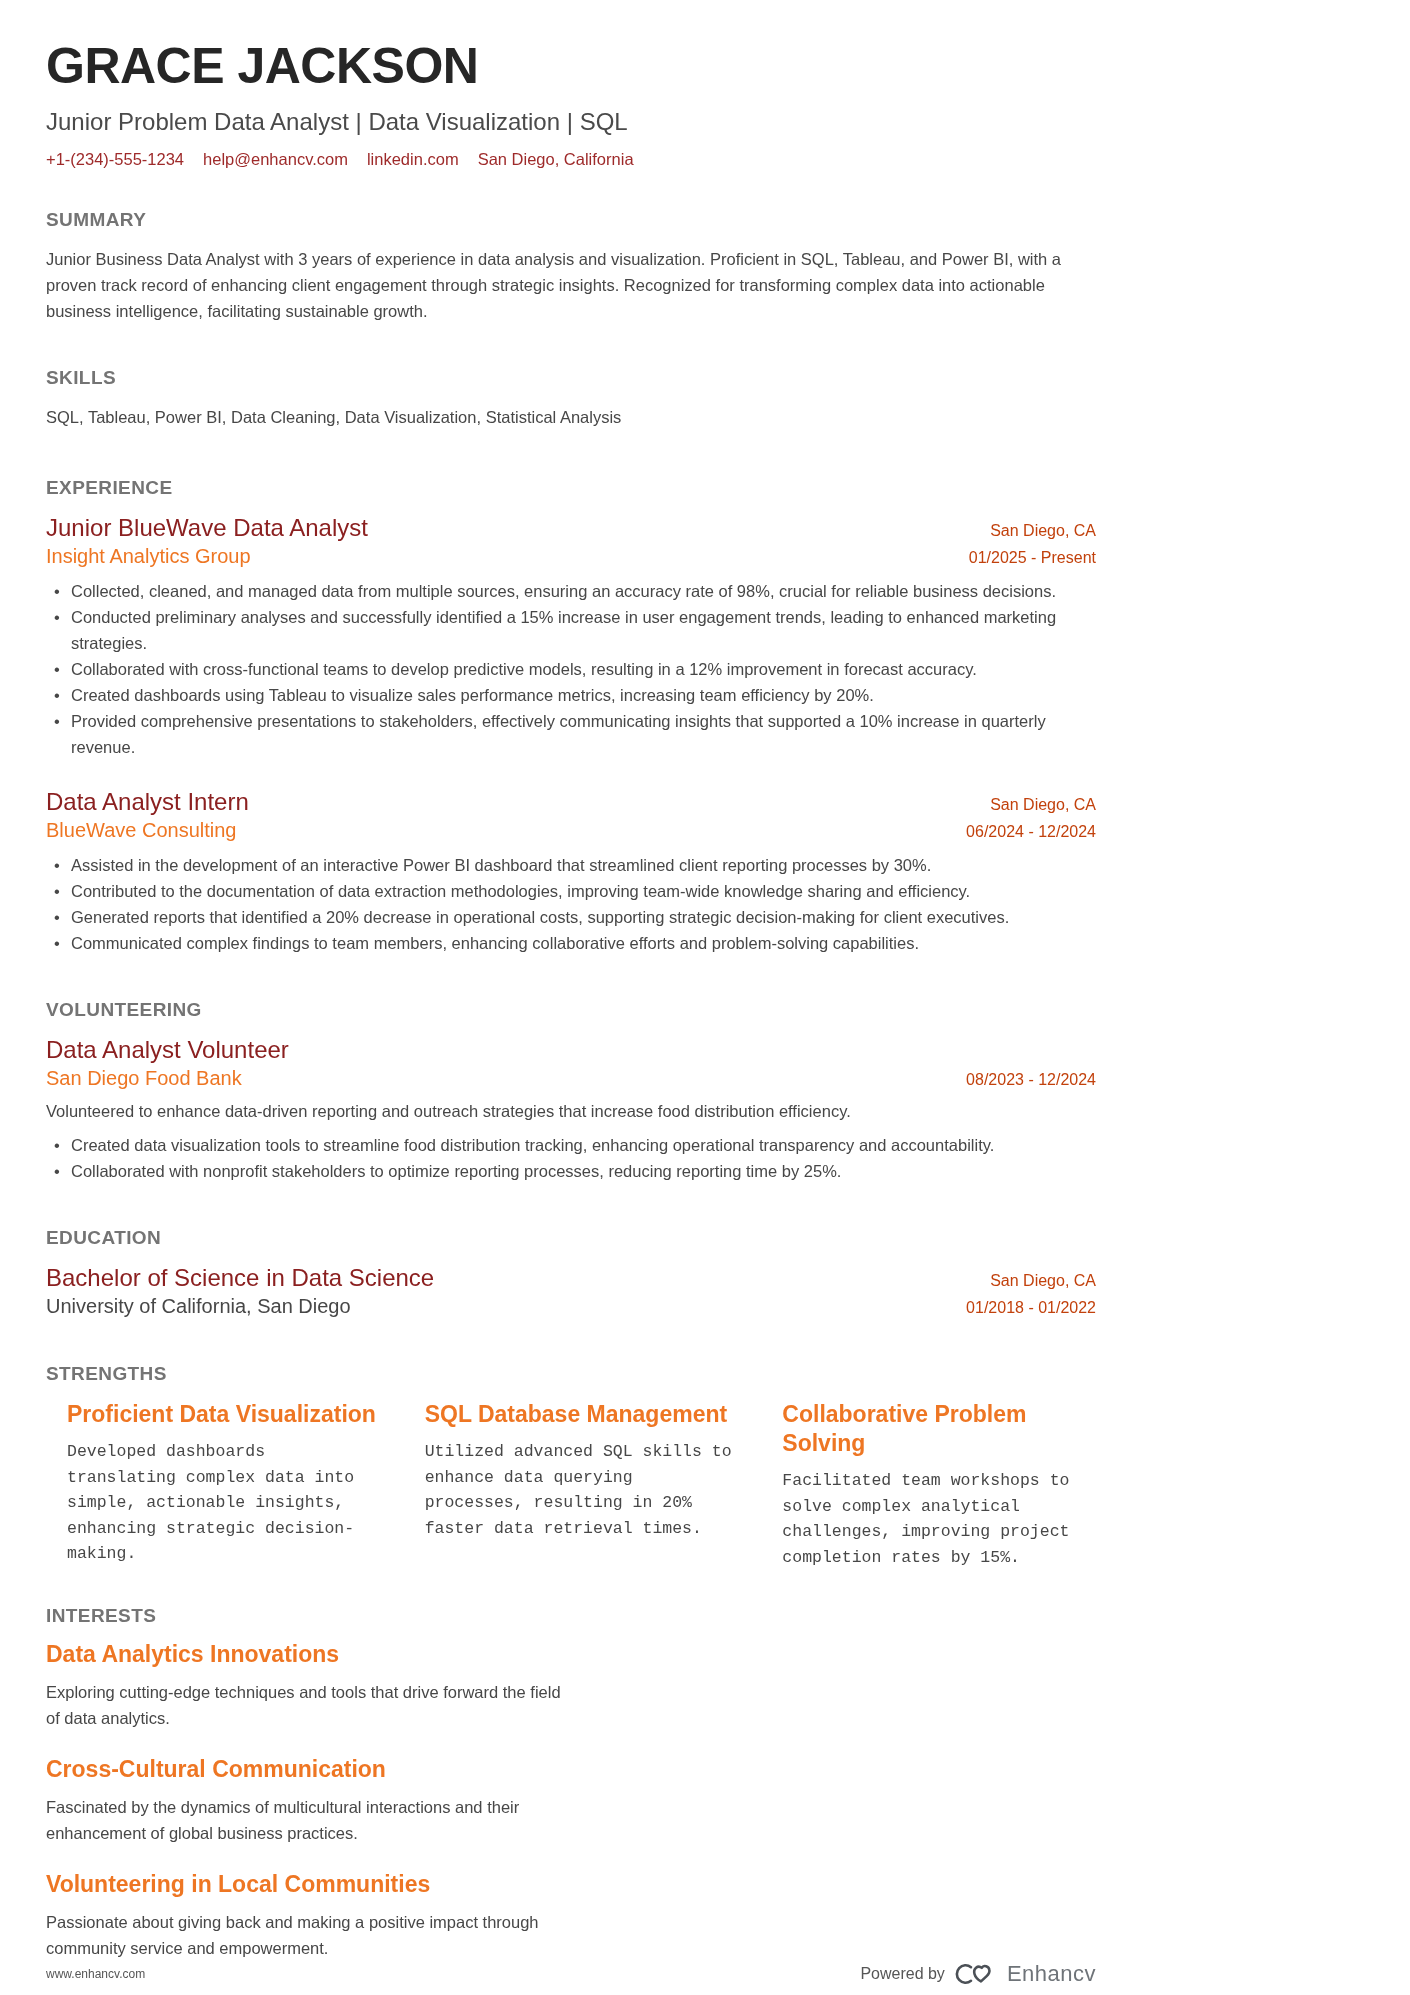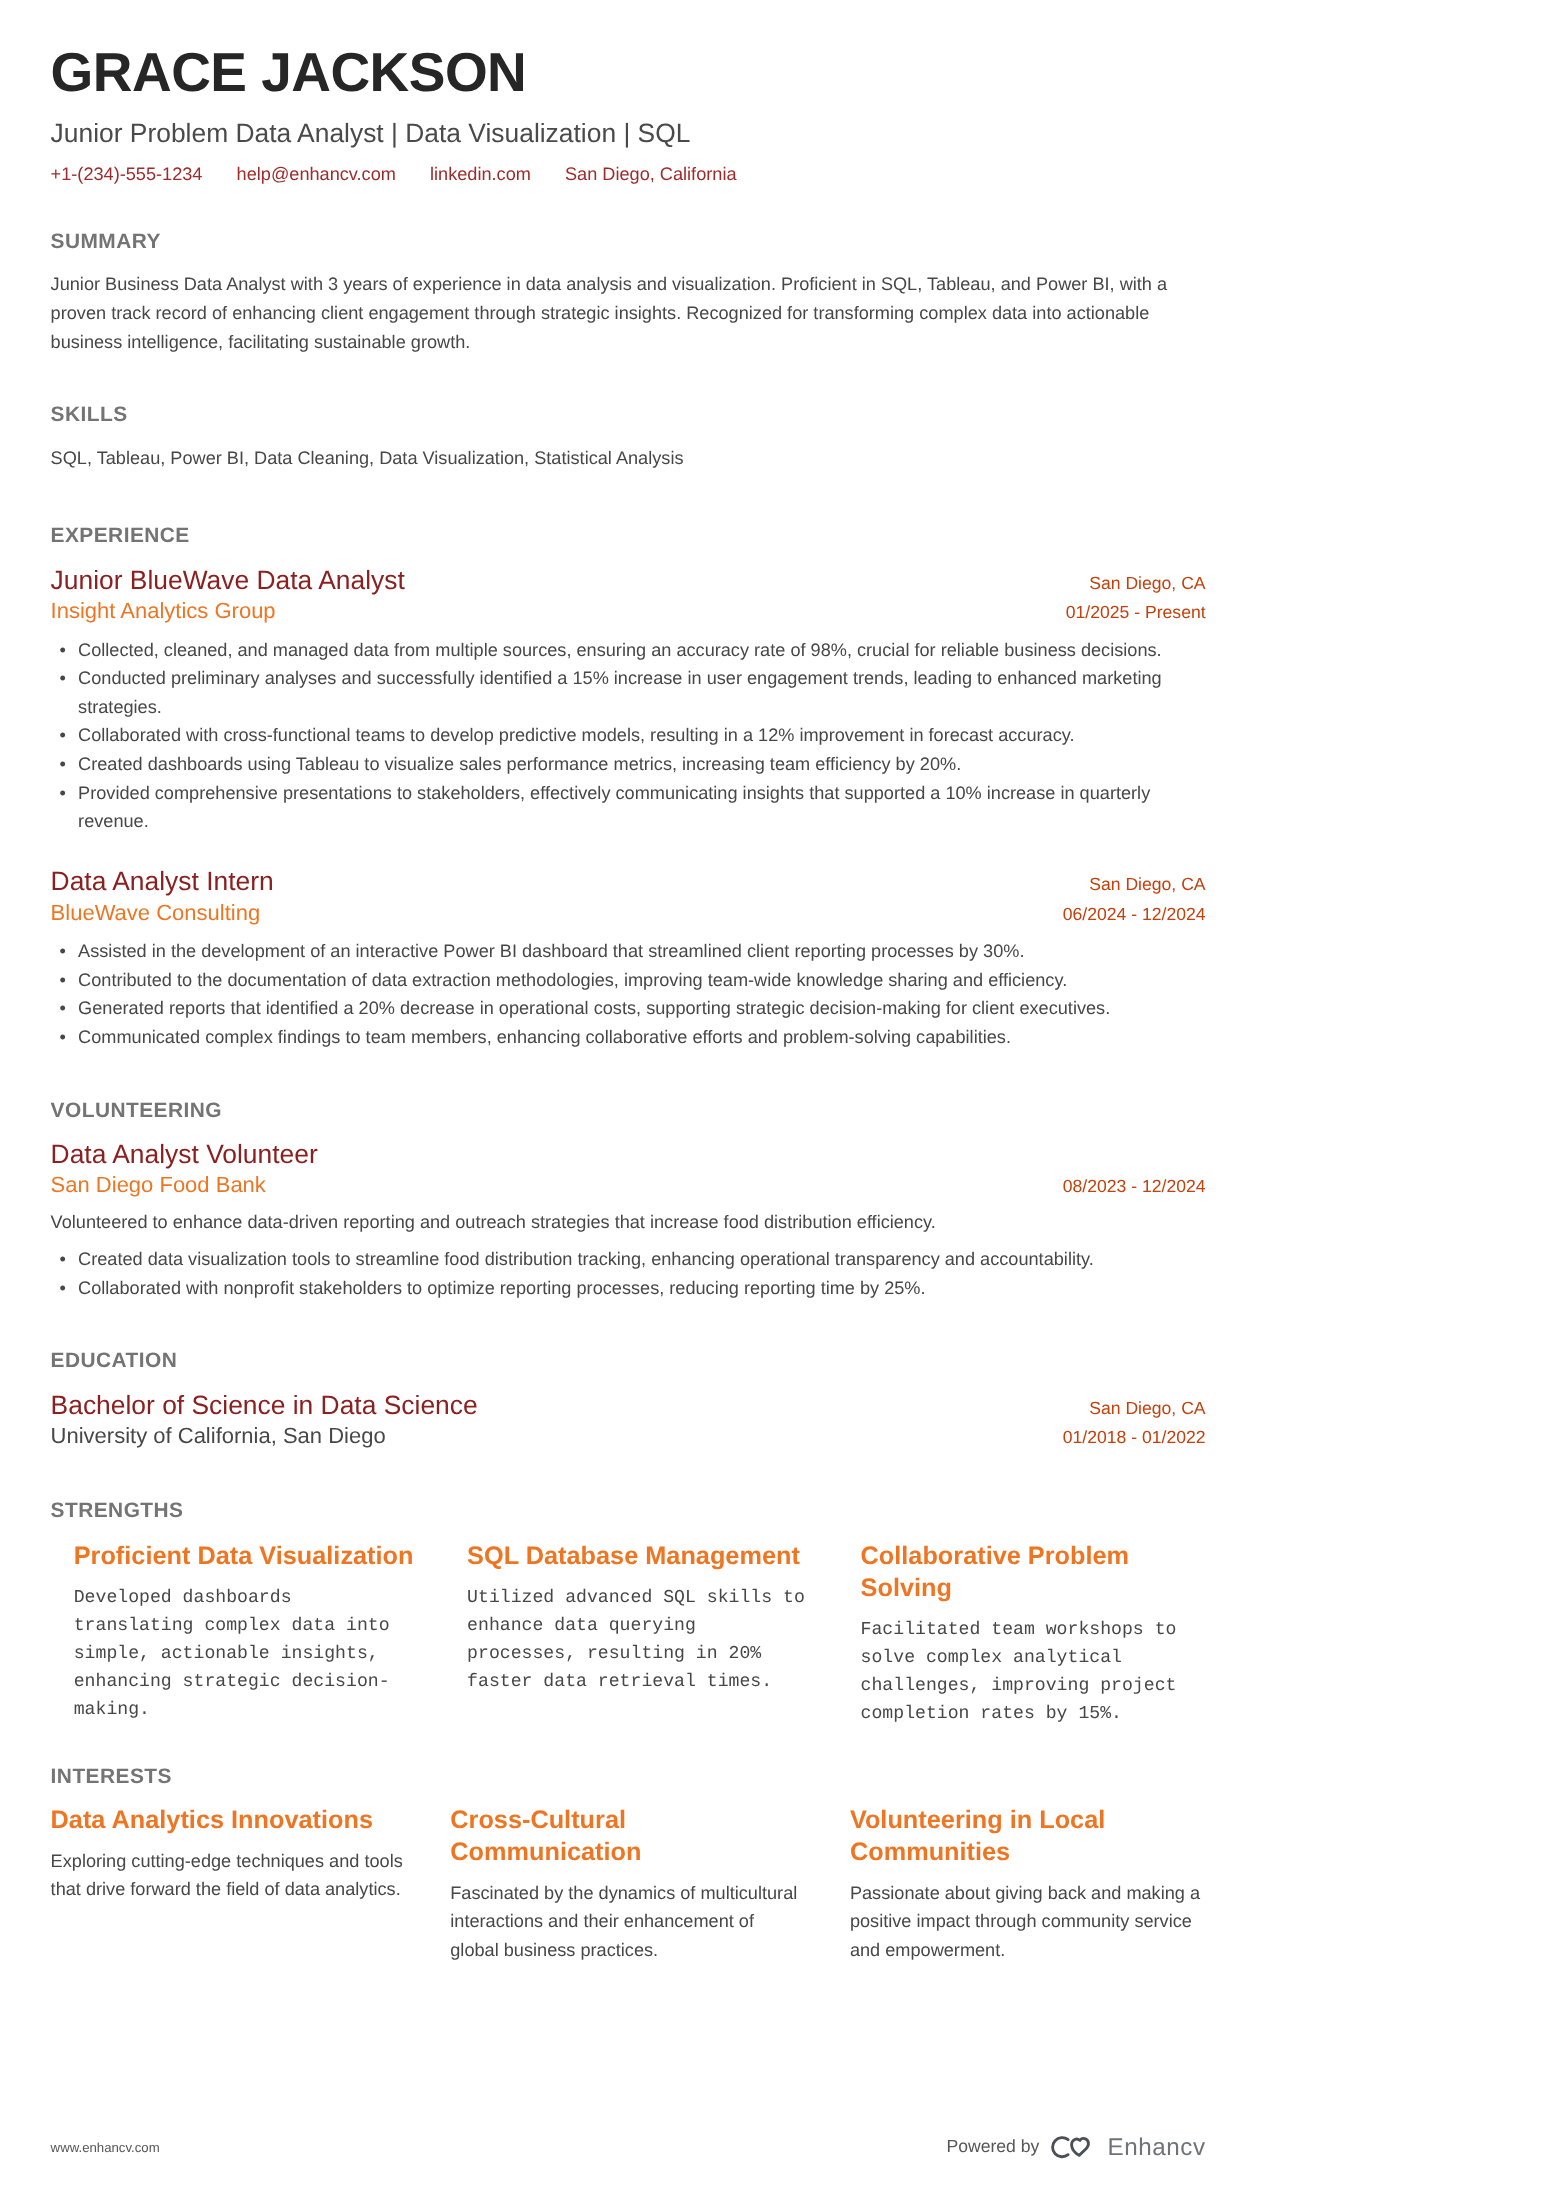--- a/index.html
+++ b/index.html
@@ -29,21 +29,21 @@
   }
   .headline {
     margin-top: 15px;
     font-size: 24px;
     line-height: 30px;
     color: #4a4a4a;
   }
   .contact-row {
     margin-top: 11px;
     display: flex;
-    gap: 31px;
+    gap: 19px;
     font-size: 16.5px;
     line-height: 22px;
     color: #9e2a2a;
   }
   .contact-row .link { cursor: pointer; }
   
   .sec-heading {
     margin: 0;
     font-size: 19px;
     line-height: 24px;
@@ -119,21 +119,21 @@
   .grid3 {
     margin-top: 14px;
     display: grid;
     grid-template-columns: repeat(3, 1fr);
     column-gap: 44px;
     margin-left: 21px;
   }
   .grid2 {
     margin-top: 12px;
     display: grid;
-    grid-template-columns: repeat(3, 1fr);
+    grid-template-columns: repeat(1, 1fr);
     column-gap: 40px;
     row-gap: 24px;
   }
   .card-title {
     margin: 0;
     font-size: 23px;
     line-height: 29px;
     font-weight: 700;
     color: #ee7623;
   }

